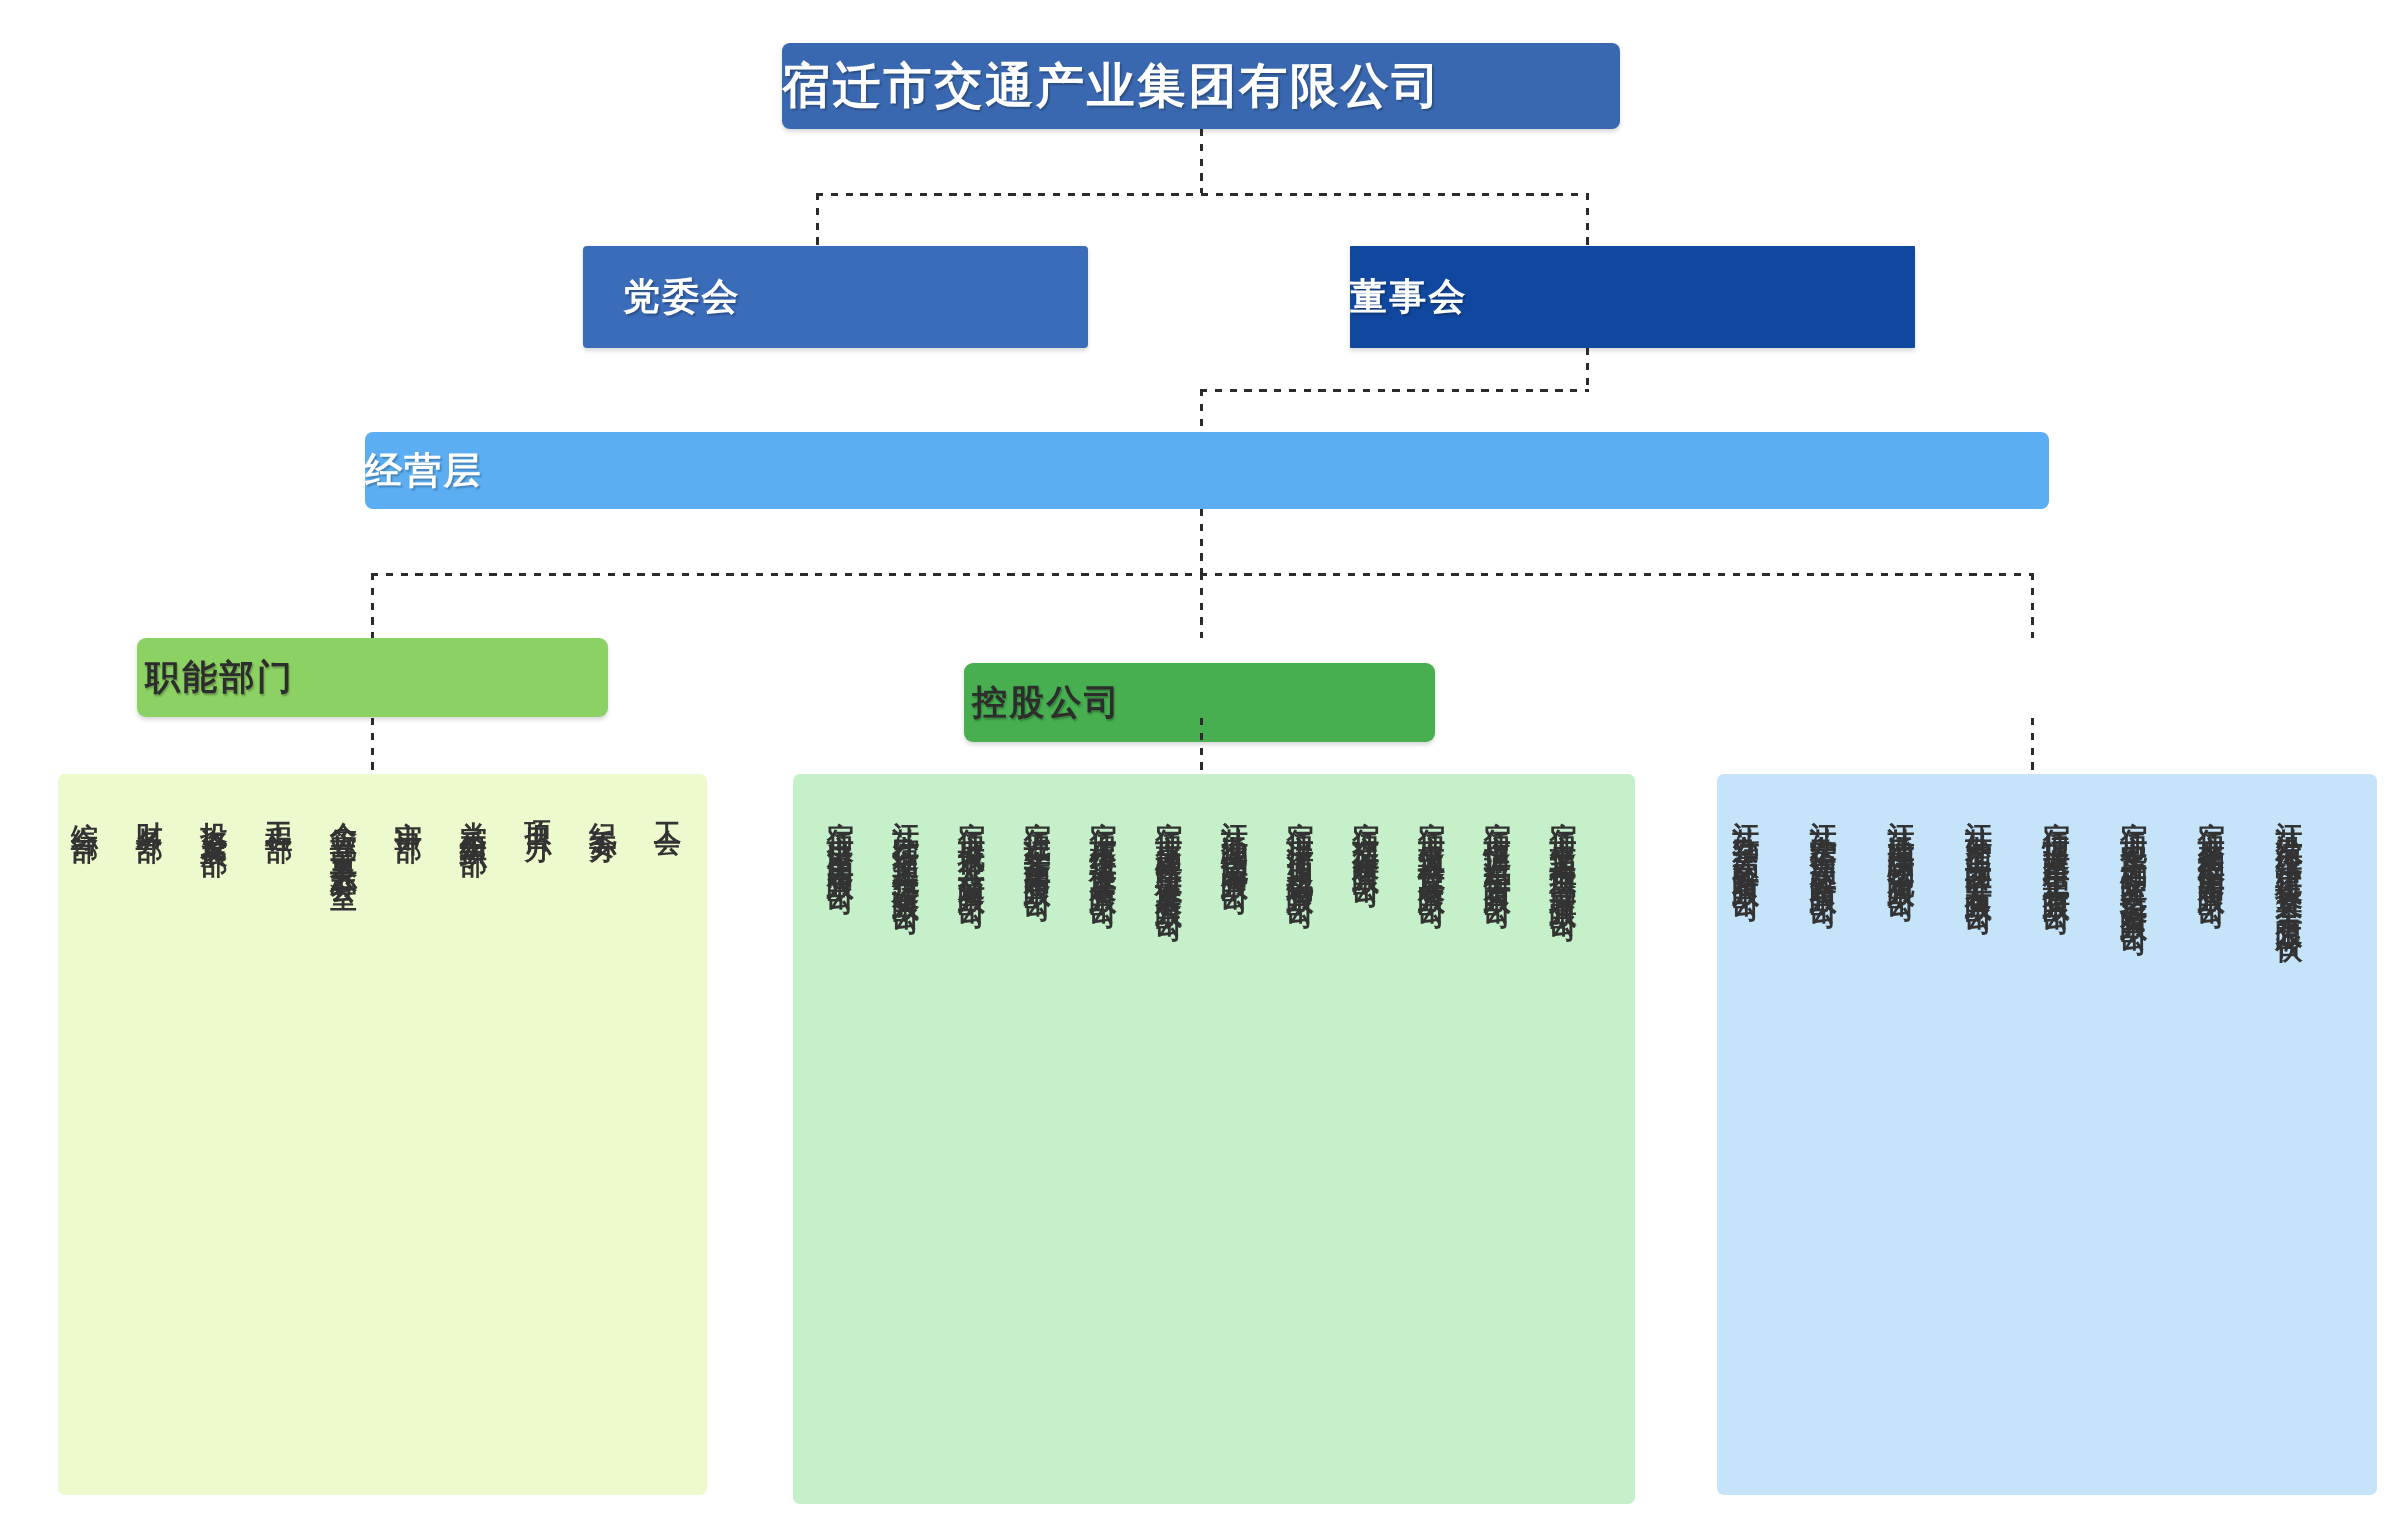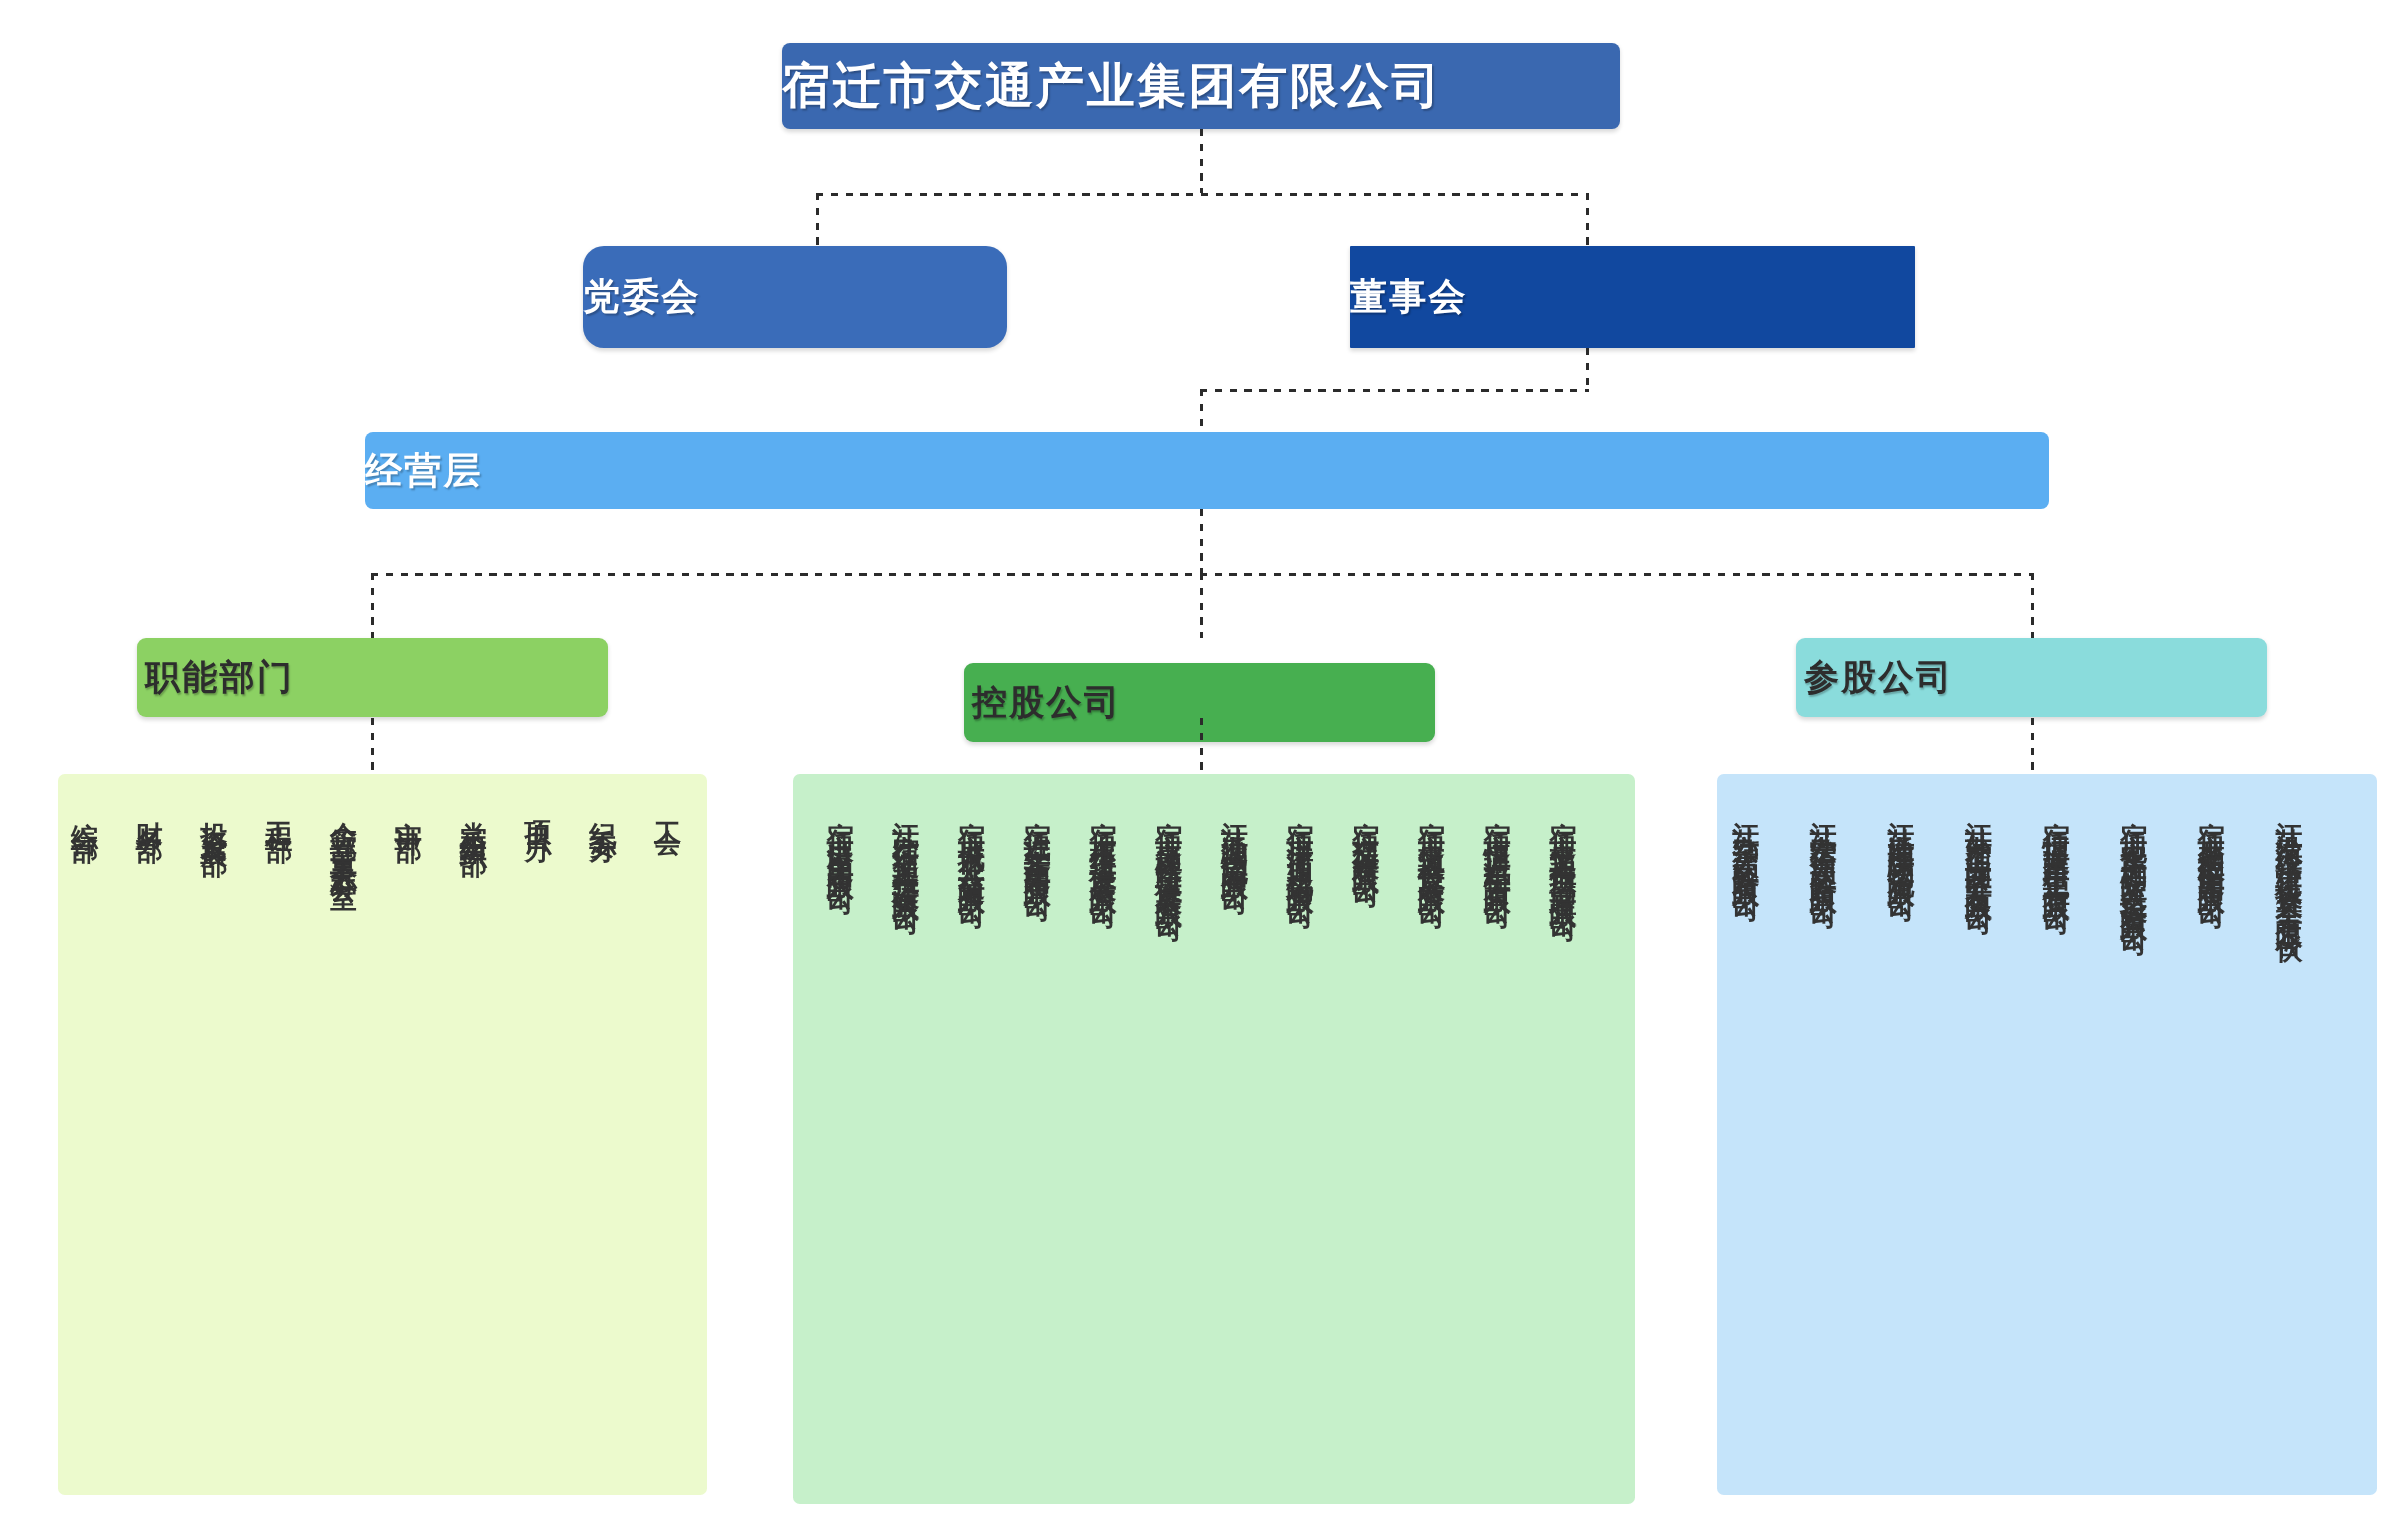--- a/index.html
+++ b/index.html
@@ -4,21 +4,21 @@
 <style>
   html,body{margin:0;padding:0;background:#ffffff;}
   body{font-family:"Liberation Sans","DejaVu Sans",sans-serif;}
   .canvas{position:relative;width:2401px;height:1523px;background:#ffffff;overflow:hidden;font-weight:700;}
 
   
   .box{position:absolute;display:flex;align-items:center;justify-content:flex-start;
        color:#ffffff;text-shadow:1.7px 2.3px 1.7px rgba(0,0,0,.25);
        box-shadow:0 2.8px 4.5px rgba(0,0,0,.15);box-sizing:border-box;white-space:nowrap;}
   #title-box{left:782px;top:43px;width:838px;height:86px;background:#3a68b0;border-radius:8px;font-size:48px;letter-spacing:2.8px;}
-  #party-box{left:583px;top:246px;width:424px;height:102px;background:#3a6cb9;border-radius:21px;font-size:37px;letter-spacing:2.3px;}
+  #party-box{left:583px;top:246px;width:505px;height:102px;background:#3a6cb9;border-radius:4px;font-size:37px;letter-spacing:2.3px;padding-left:40px;}
   #board-box{left:1350px;top:246px;width:565px;height:102px;background:#11489f;border-radius:1px;font-size:37px;letter-spacing:2.3px;}
   #mgmt-bar{left:365px;top:432px;width:1684px;height:77px;background:#5baef2;border-radius:8px;font-size:37px;letter-spacing:2.3px;box-shadow:none;}
 
   .hdr{color:#2d2d2d;text-shadow:1.1px 1.7px 1.7px rgba(0,0,0,.25);font-size:35px;height:79px;top:638px;width:471px;border-radius:9px;letter-spacing:2.3px;padding-left:8px;}
   #hdr-0{left:137px;background:#8cd163;}
   #hdr-1{left:964px;background:#47af50;margin-top:25px;}
   #hdr-2{left:1796px;background:#8adcdc;}
 
   
   .panel{position:absolute;top:774px;border-radius:6.8px;display:flex;
@@ -51,23 +51,20 @@
 
   <div class="box" id="mgmt-bar">
     <span>经营层</span>
   </div>
 
   <div class="box hdr" id="hdr-0">
     <span>职能部门</span>
   </div>
   <div class="box hdr" id="hdr-1">
     <span>控股公司</span>
-  </div>
-  <div class="box hdr" id="hdr-2">
-    <span>参股公司</span>
   </div>
 
   <div class="panel" id="panel-0">
 
   <div class="vitem">综合部</div>
       <div class="vitem">财务部</div>
       <div class="vitem">投资发展部</div>
       <div class="vitem">工程部</div>
       <div class="vitem">企管部（董事会办公室）</div>
       <div class="vitem">审计部</div>

